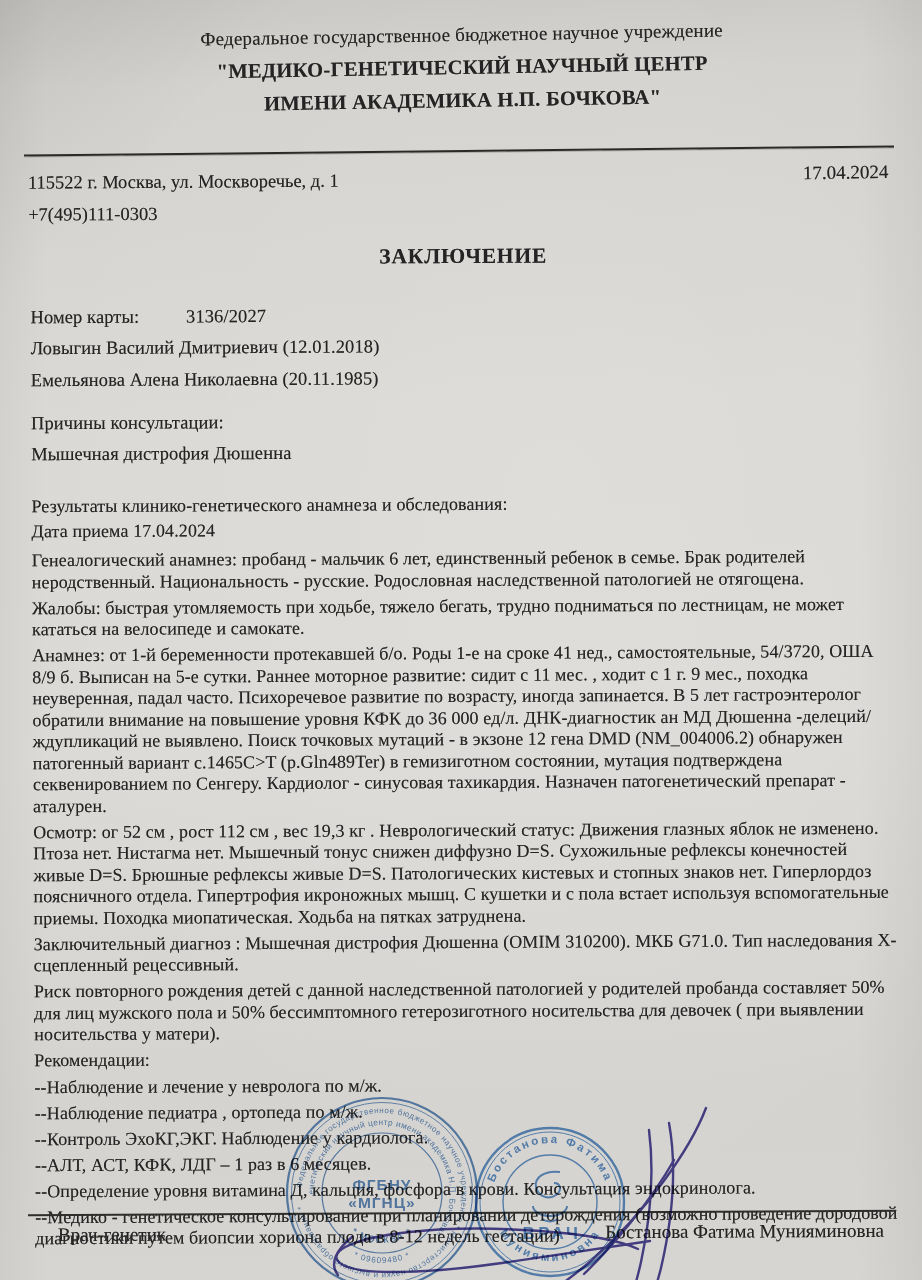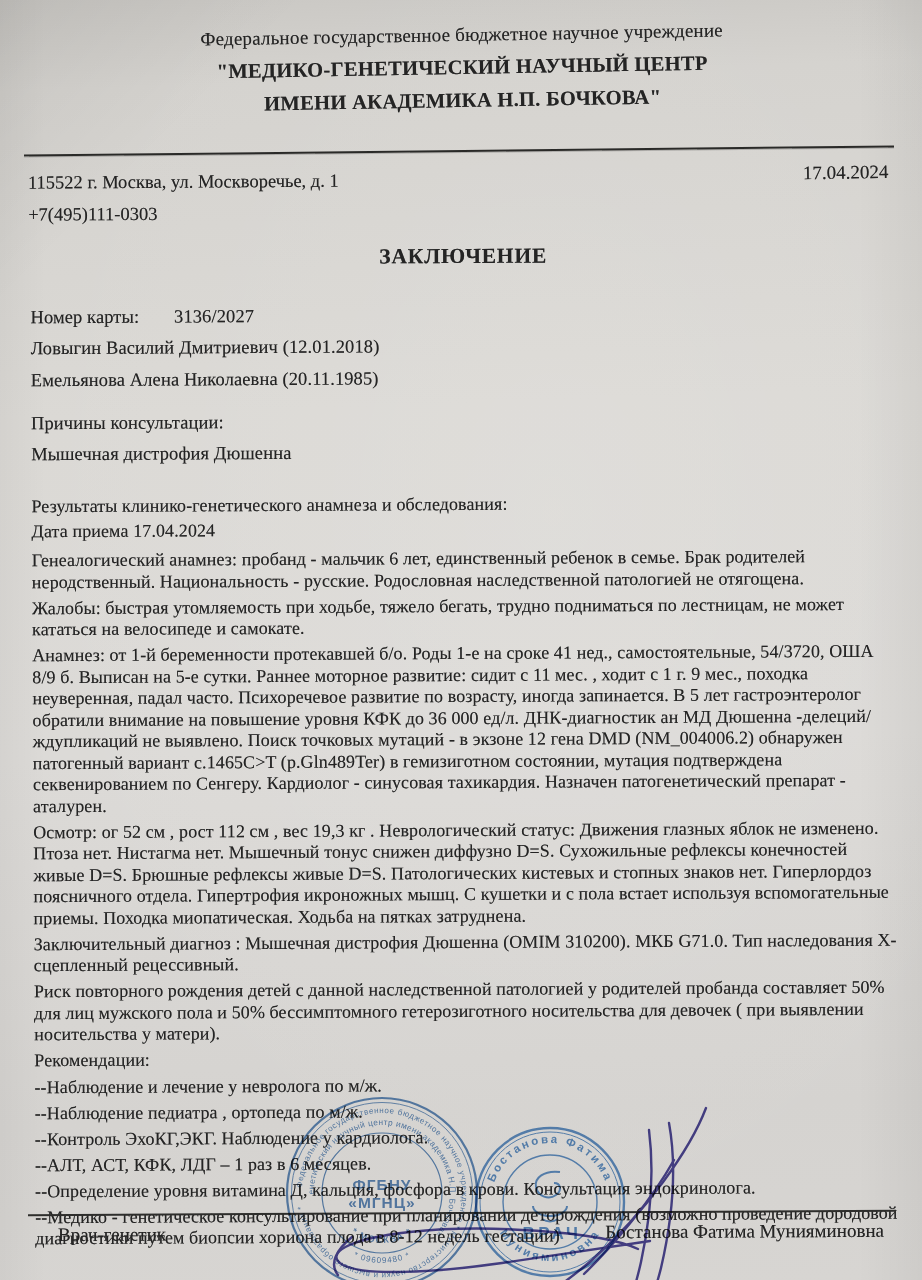--- a/index.html
+++ b/index.html
@@ -39,21 +39,21 @@
   .head-date{font-size:19px;transform:rotate(-0.6deg);}
   
   .doc-main{
     position:absolute;left:0;top:232px;width:922px;
     padding:0 26px 0 30px;box-sizing:border-box;
     transform:rotate(-0.3deg);transform-origin:50% 0;
     font-size:18px;line-height:21.5px;letter-spacing:.1px;
   }
   .doc-title{text-align:center;font-weight:bold;font-size:21.5px;letter-spacing:.8px;margin:14px 0 0 0;}
   .info-block{margin-top:32px;line-height:31.5px;font-size:18.5px;}
-  .info-line .lbl{margin-right:30px;}
+  .info-line .lbl{margin-right:42px;}
   .reasons-block{margin-top:12px;line-height:31px;font-size:18.5px;}
   .results-label{margin-top:26px;margin-bottom:3px;}
   .visit-date{margin-bottom:8px;}
   .para{margin:0 0 4.5px 0;}
   .rec-label{margin-top:2px;margin-bottom:5px;}
   .rec-line{margin:0 0 4.5px 0;}
   
   .sig-rule{
     position:absolute;left:28px;right:26px;top:1212px;height:0;
     border-top:2px solid #2e2e2c;transform:rotate(-0.3deg);

